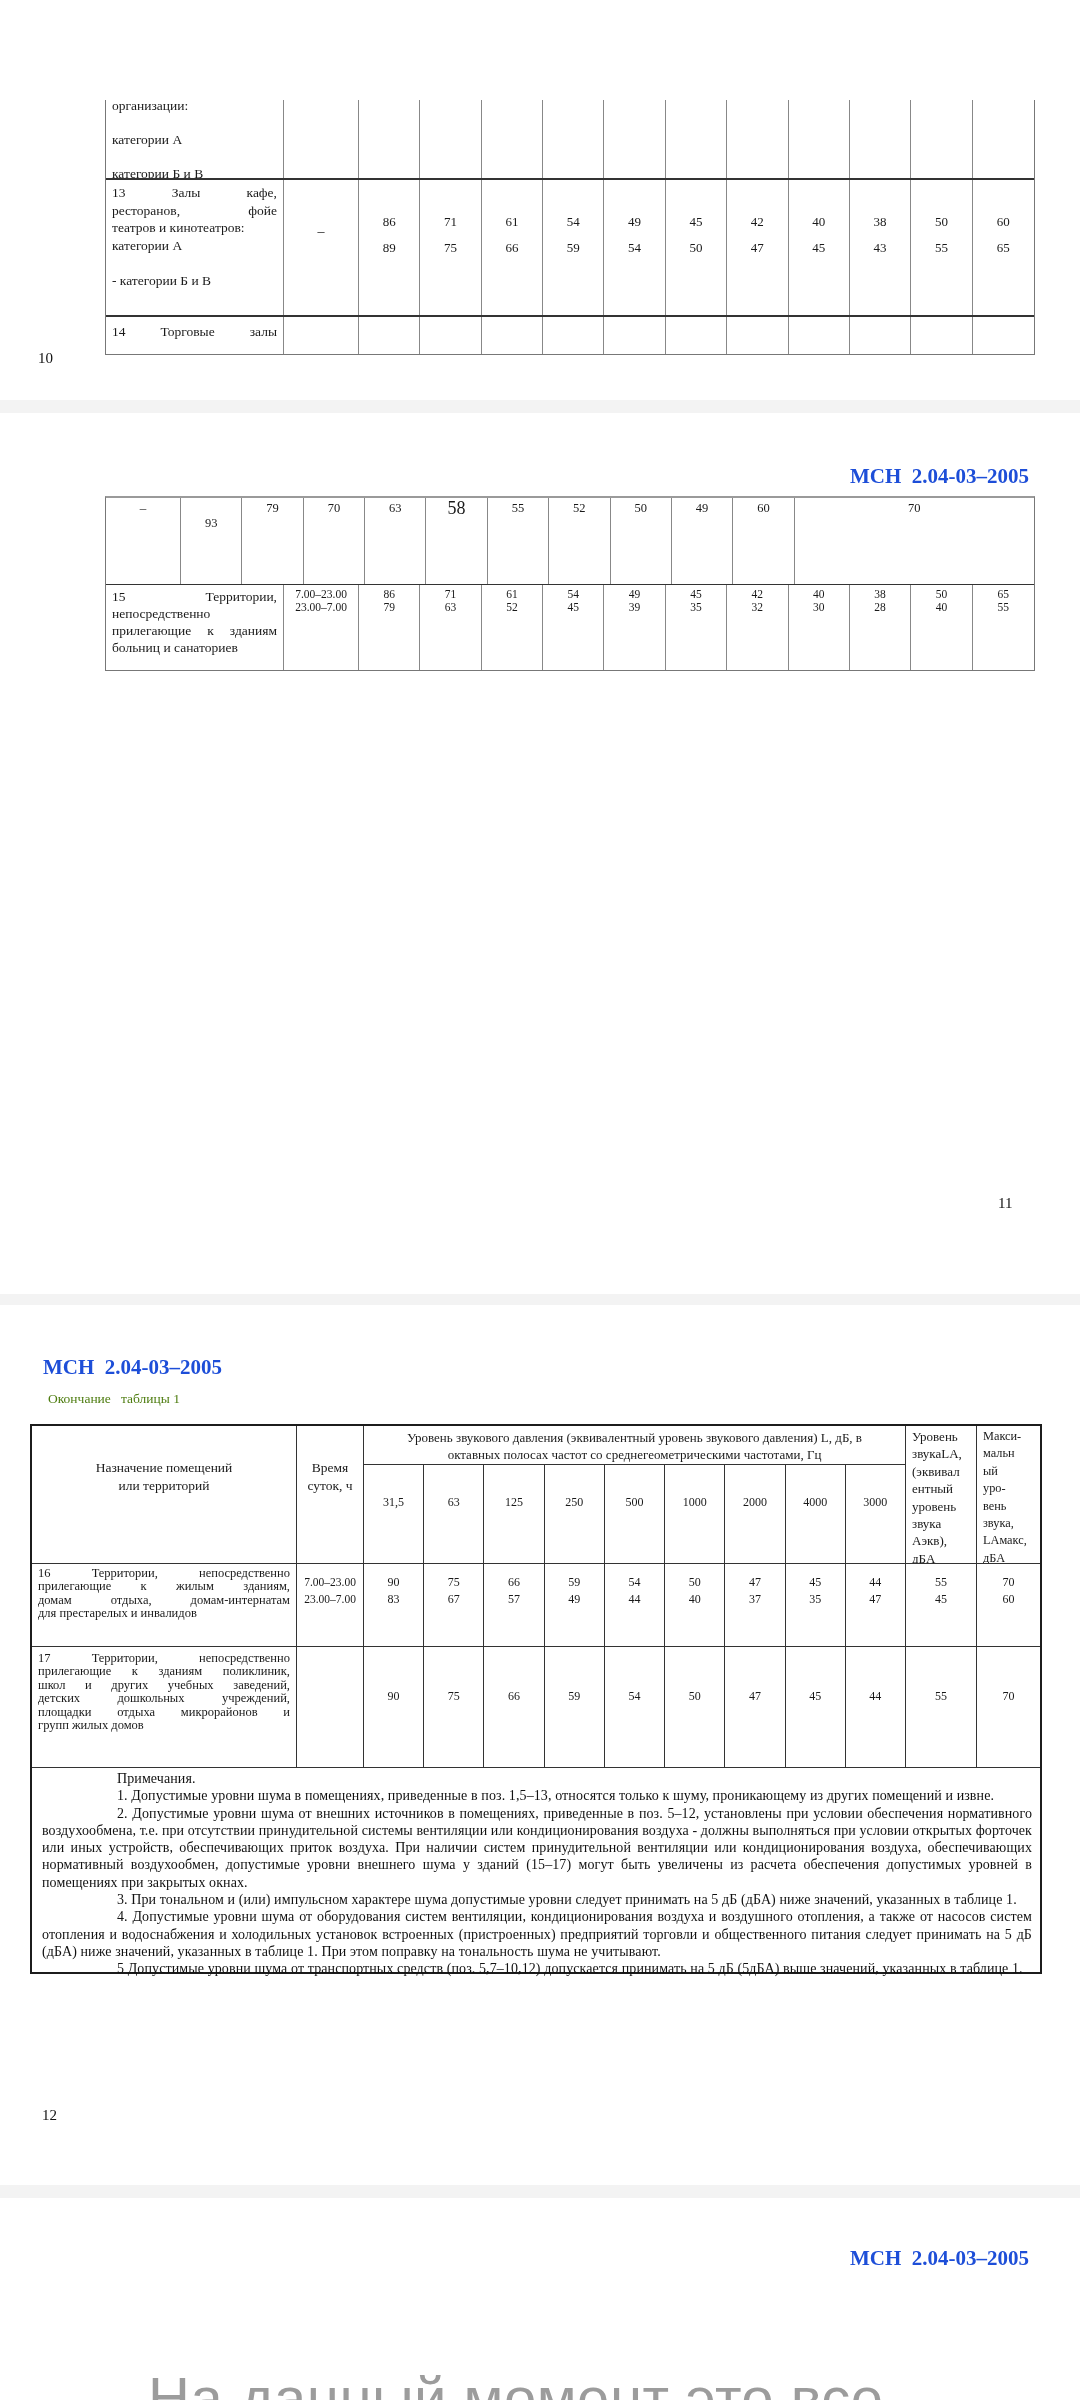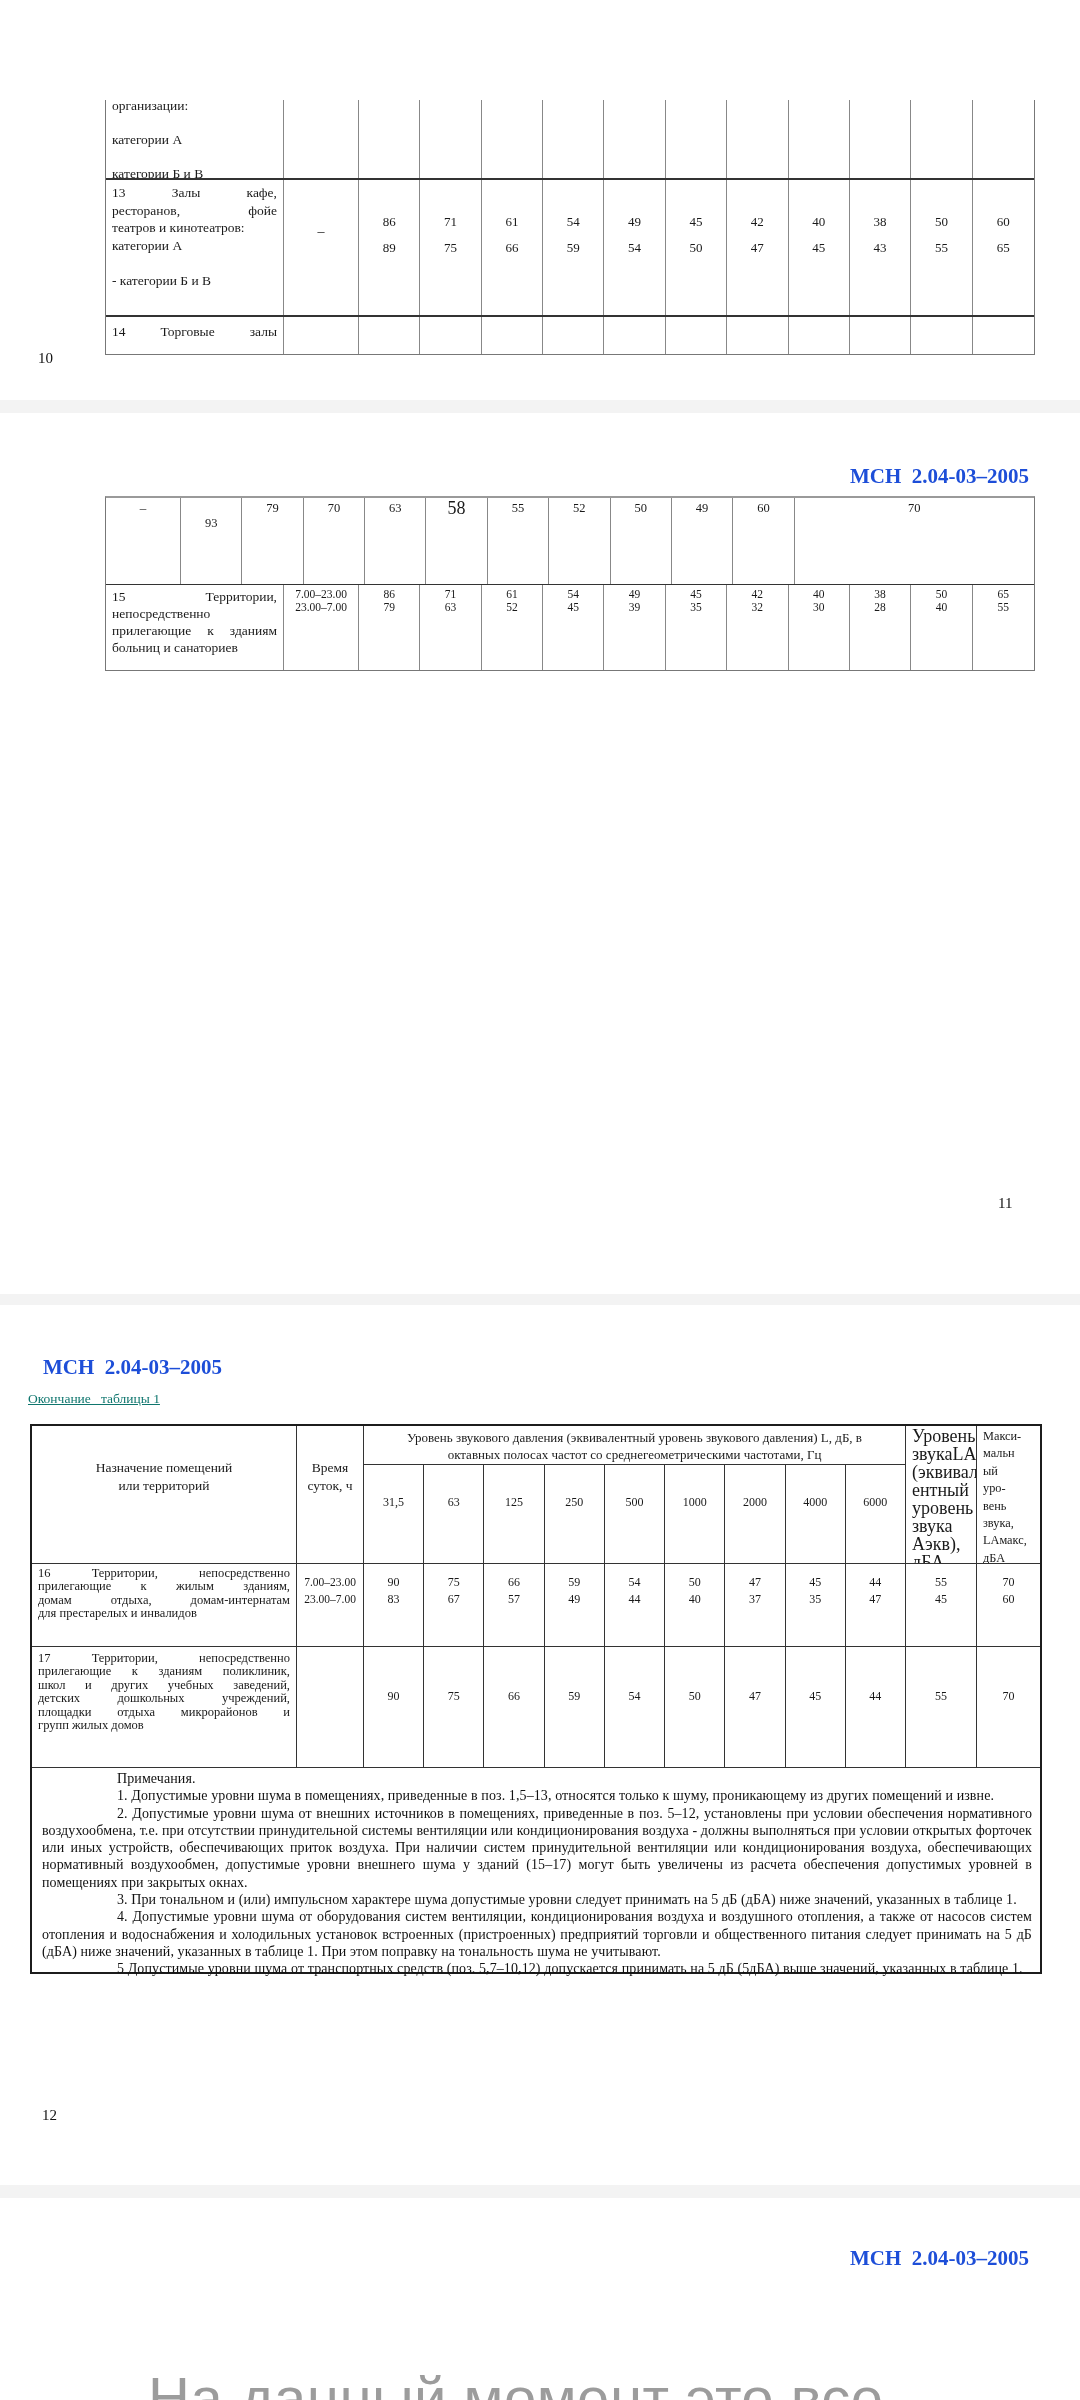--- a/index.html
+++ b/index.html
@@ -10,21 +10,21 @@
   .sep2{top:1294px;height:11px;}
   .sep3{top:2185px;height:13px;}
   .doc-code{position:absolute;font-weight:bold;font-size:21px;white-space:pre;color:#1d4ed8;}
   .dc-p2{left:850px;top:464px;width:170px;text-align:right;}
   .dc-p3{left:43px;top:1355px;}
   .dc-p4{left:850px;top:2246px;width:170px;text-align:right;}
   .page-num{position:absolute;font-size:15px;color:#111;}
   .pn10{left:38px;top:350px;}
   .pn11{left:998px;top:1195px;}
   .pn12{left:42px;top:2107px;}
-  .cont-label{position:absolute;left:28px;top:1391px;font-size:13.5px;white-space:pre;color:#0f766e;text-decoration:underline;}
+  .cont-label{position:absolute;left:48px;top:1391px;font-size:13.5px;white-space:pre;color:#4d7c0f;}
 
   .doc-table{position:absolute;box-sizing:border-box;background:#fff;}
   .t1{left:105px;top:100px;width:930px;border:1px solid #777;border-top:none;}
   .t2{left:105px;top:496px;width:930px;border:1px solid #777;border-top:2px solid #9a9a9a;}
   .t3{left:30px;top:1424px;width:1012px;border:2px solid #1c1c1c;}
   .trow{display:flex;box-sizing:border-box;border-bottom:1px solid #333;}
   .trow:last-child{border-bottom:none;}
   .t1 .trow{border-bottom:2px solid #333;}
   .t1 .trow:last-child{border-bottom:none;justify-content:flex-end;}
   .tcell{box-sizing:border-box;border-right:1px solid #888;overflow:hidden;}
@@ -39,21 +39,21 @@
   
   .t3-header{display:flex;height:138px;border-bottom:1px solid #333;box-sizing:border-box;}
   .hcell{box-sizing:border-box;border-right:1px solid #333;height:100%;overflow:hidden;}
   .name-h{width:265px;text-align:center;padding-top:33px;line-height:17.5px;font-size:13.5px;}
   .time-h{width:67px;text-align:center;padding-top:33px;line-height:17.5px;font-size:13.5px;}
   .freq-h{width:542px;}
   .freq-title{height:35px;border-bottom:1px solid #333;text-align:center;font-size:13px;line-height:17px;padding-top:3px;box-sizing:content-box;}
   .freq-labels{display:flex;height:101px;}
   .freq-label{flex:1;border-right:1px solid #333;box-sizing:border-box;text-align:center;padding-top:30px;font-size:12px;}
   .freq-label:last-child{border-right:none;}
-  .level-h{width:71px;padding:2px 0 0 6px;font-size:18px;line-height:17.4px;}
+  .level-h{width:71px;padding:2px 0 0 6px;font-size:13px;line-height:17.4px;}
   .max-h{flex:1;border-right:none;padding:2px 0 0 6px;font-size:12.3px;line-height:17.4px;}
 
   
   .notes-row{display:block;}
   .notes-cell{padding:2px 8px 0 10px;}
   .note-p{margin:0;text-align:justify;text-indent:75px;font-size:14px;line-height:17.3px;letter-spacing:0.1px;color:#111;}
 
   .overlay-text{position:absolute;left:148px;top:2369px;font-family:"Liberation Sans",sans-serif;
                 font-size:58px;color:#9c9c9c;white-space:nowrap;letter-spacing:0.5px;line-height:1;}
 </style>
@@ -284,21 +284,21 @@
         </div>
         <div class="freq-labels">
             <div class="freq-label">31,5</div>
             <div class="freq-label">63</div>
             <div class="freq-label">125</div>
             <div class="freq-label">250</div>
             <div class="freq-label">500</div>
             <div class="freq-label">1000</div>
             <div class="freq-label">2000</div>
             <div class="freq-label">4000</div>
-            <div class="freq-label">6000</div>
+            <div class="freq-label">3000</div>
           </div>
       </div>
       <div class="hcell level-h">
           <div class="line">Уровень</div>
           <div class="line">звукаLА,</div>
           <div class="line">(эквивал</div>
           <div class="line">ентный</div>
           <div class="line">уровень</div>
           <div class="line">звука</div>
           <div class="line">Аэкв),</div>

